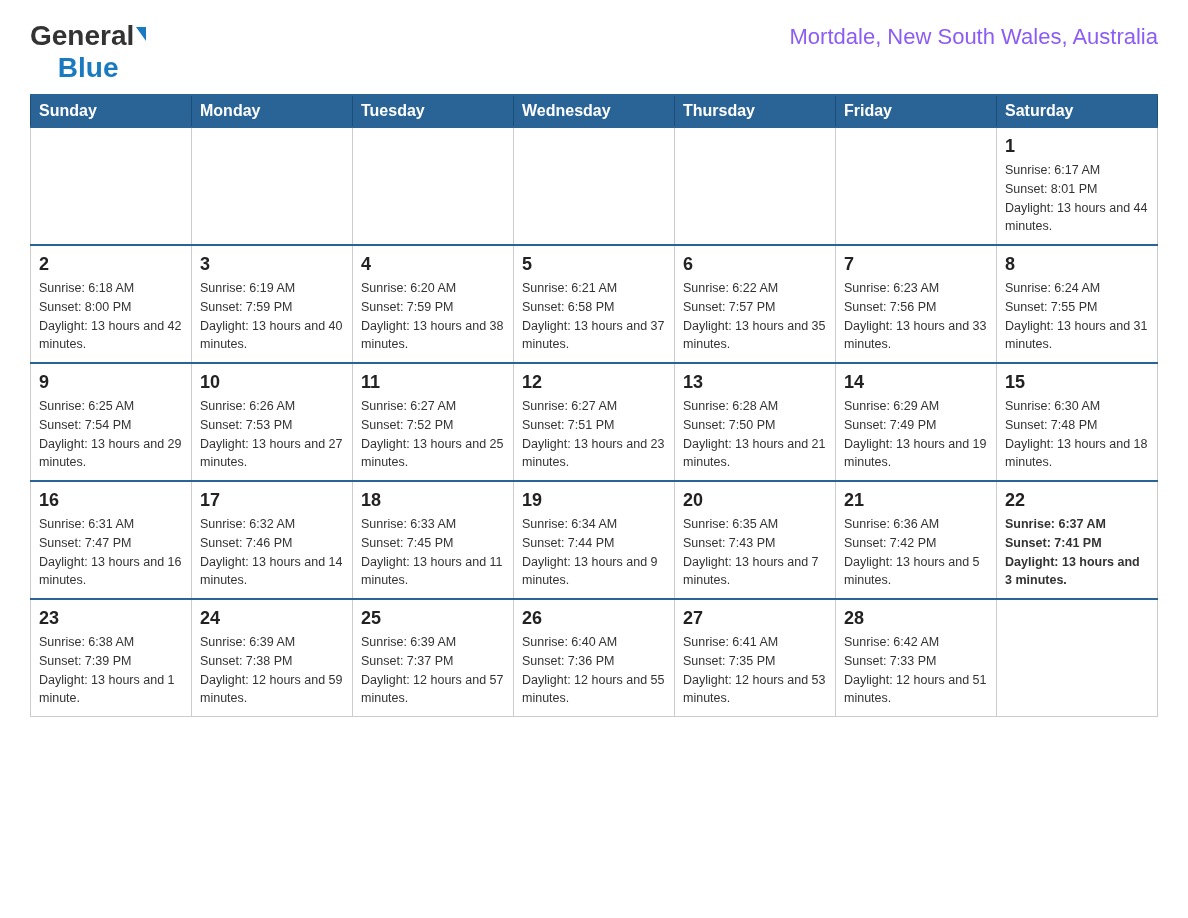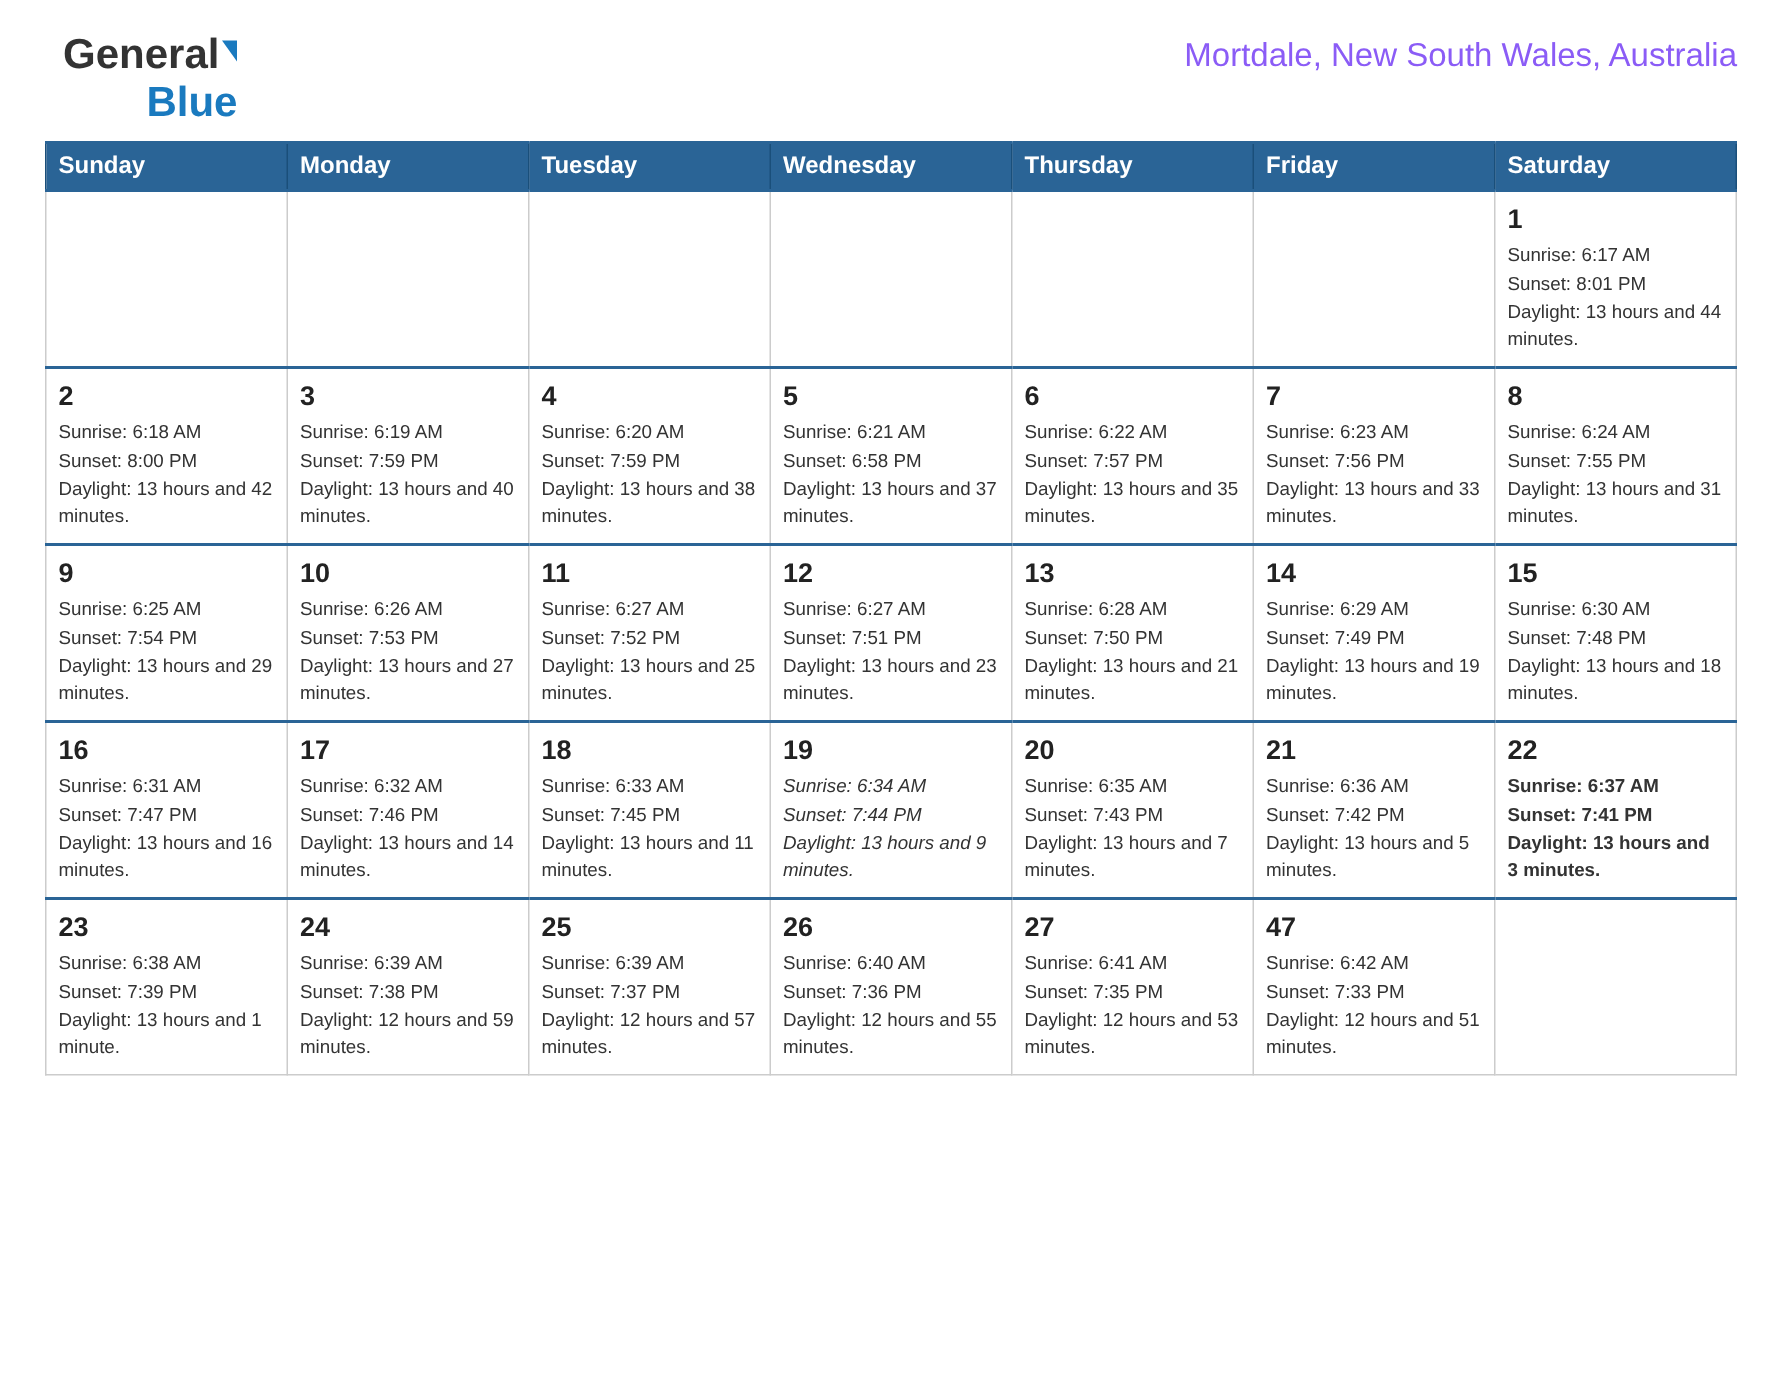--- a/index.html
+++ b/index.html
@@ -13,22 +13,21 @@
     }
     .header-area {
       display: flex;
       justify-content: space-between;
       align-items: flex-start;
       margin-bottom: 10px;
     }
     .logo {
       display: flex;
       flex-direction: column;
-      align-items: flex-end;
-      margin-left: 12px;
+      align-items: center;
     }
     .logo-triangle {
       display: inline-block;
       width: 0;
       height: 0;
       border-left: 10px solid transparent;
       border-top: 14px solid #1a7abf;
       margin-left: 2px;
       vertical-align: middle;
       position: relative;
@@ -250,21 +249,21 @@
 Daylight: 13 hours and 14 minutes.</div>
         </td>
         <td>
           <span class="day-number">18</span>
           <div class="day-info" style="white-space: pre-line;">Sunrise: 6:33 AM
 Sunset: 7:45 PM
 Daylight: 13 hours and 11 minutes.</div>
         </td>
         <td>
           <span class="day-number">19</span>
-          <div class="day-info" style="white-space: pre-line; font-style: italic;">Sunrise: 6:34 AM
+          <div class="day-info" style="white-space: pre-line;">Sunrise: 6:34 AM
 Sunset: 7:44 PM
 Daylight: 13 hours and 9 minutes.</div>
         </td>
         <td>
           <span class="day-number">20</span>
           <div class="day-info" style="white-space: pre-line;">Sunrise: 6:35 AM
 Sunset: 7:43 PM
 Daylight: 13 hours and 7 minutes.</div>
         </td>
         <td>
@@ -305,21 +304,21 @@
 Sunset: 7:36 PM
 Daylight: 12 hours and 55 minutes.</div>
         </td>
         <td>
           <span class="day-number">27</span>
           <div class="day-info" style="white-space: pre-line;">Sunrise: 6:41 AM
 Sunset: 7:35 PM
 Daylight: 12 hours and 53 minutes.</div>
         </td>
         <td>
-          <span class="day-number">47</span>
+          <span class="day-number">28</span>
           <div class="day-info" style="white-space: pre-line;">Sunrise: 6:42 AM
 Sunset: 7:33 PM
 Daylight: 12 hours and 51 minutes.</div>
         </td>
         <td class="empty-cell"></td>
       </tr>
     </tbody>
 </table>
 
 </body></html>

